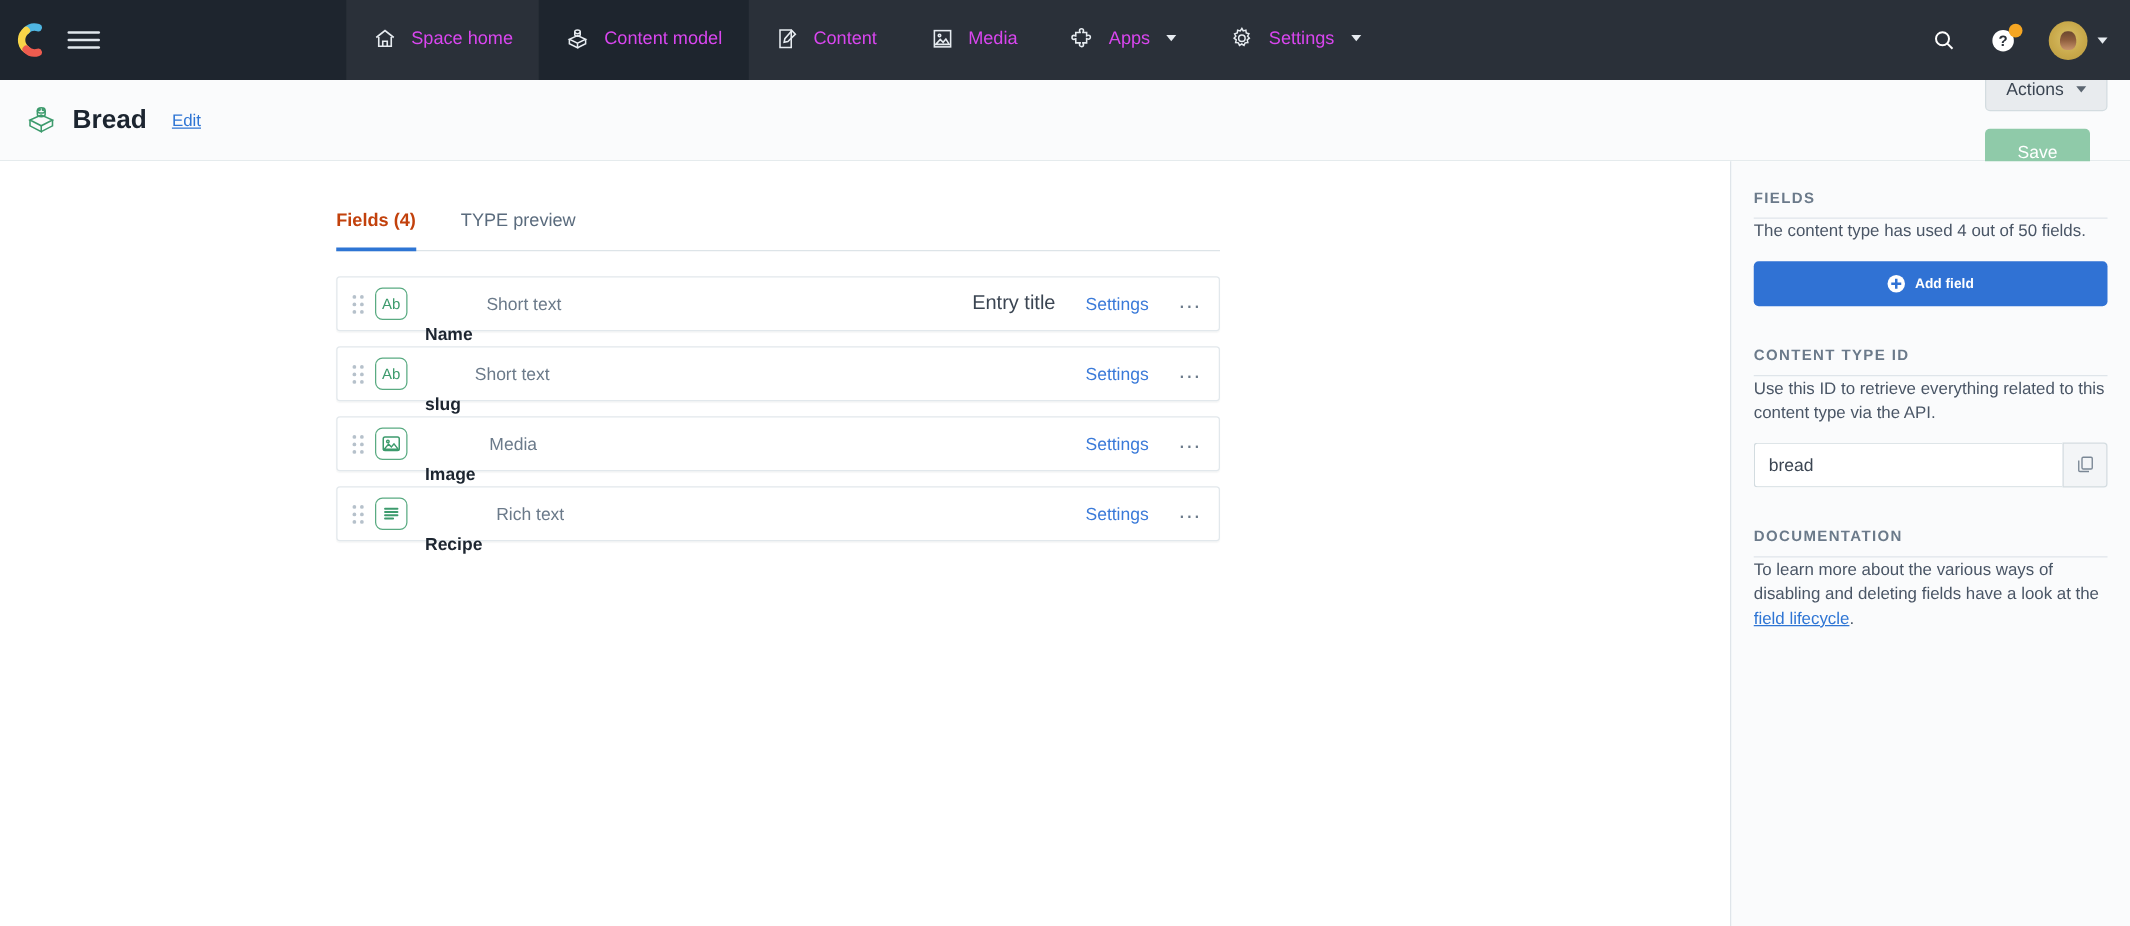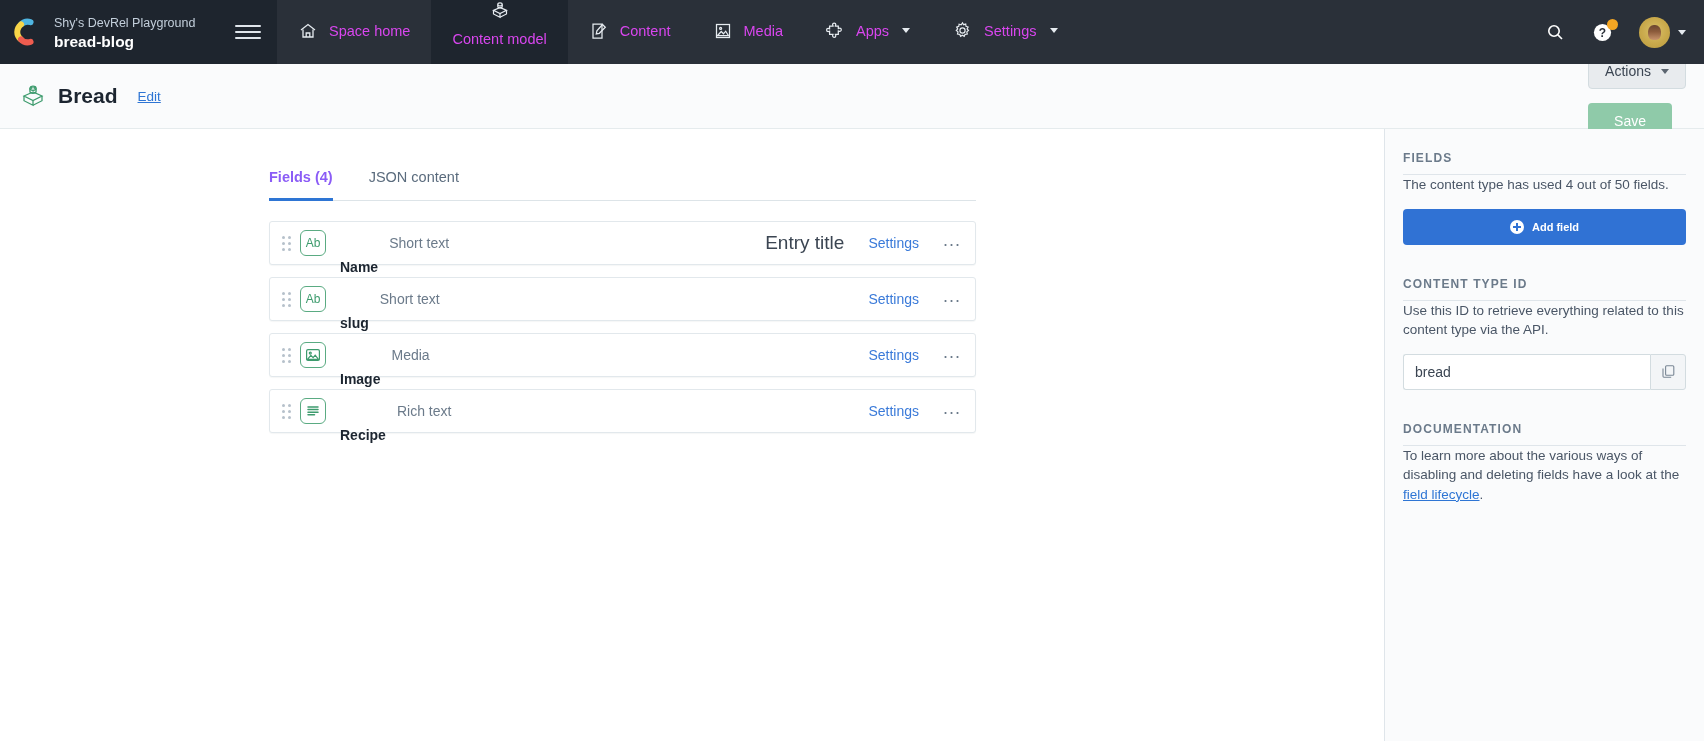--- a/index.html
+++ b/index.html
@@ -39,21 +39,21 @@
   }
   .hamburger span { display: block; height: 2px; background: #e0e6ec; border-radius: 1px; }
 
   .navitems { display: flex; align-items: stretch; }
   .navitem {
     display: flex; align-items: center; gap: 11px;
     padding: 0 21px; color: #d946ef; font-size: 14.5px;
     cursor: pointer; white-space: nowrap;
     border-bottom: 3px solid transparent;
   }
-  .navitem.active { background: #1e252e; flex-direction: column; }
+  .navitem.active { background: #1e252e; }
   .navitem svg { display: block; }
   .caret {
     width: 0; height: 0; margin-left: 2px;
     border-left: 4.5px solid transparent;
     border-right: 4.5px solid transparent;
     border-top: 5px solid #e6ebf0;
   }
 
   .nav-right {
     margin-left: auto; display: flex; align-items: center;
@@ -126,21 +126,21 @@
     display: flex; align-items: flex-end;
     border-bottom: 1px solid #dde4e8;
     height: 72px;
   }
   .tab {
     font-size: 14.5px; color: #5a6b7d; padding: 0 0 13px 0;
     margin-right: 36px; cursor: pointer;
     border-bottom: 3px solid transparent; margin-bottom: -1px;
   }
   .tab.active {
-    color: #8b5cf6; font-weight: bold;
+    color: #c2410c; font-weight: bold;
     border-bottom-color: #2e75d4;
   }
 
   .fieldlist { margin-left: 269px; width: 707px; padding-top: 20px; }
   .fieldrow {
     height: 44px; background: #ffffff;
     border: 1px solid #e2e8ec; border-radius: 3px;
     display: flex; align-items: center;
     margin-bottom: 12px;
     padding: 0 14px 0 8px;
@@ -162,21 +162,21 @@
     color: #3d9b6d;
   }
   .ftype-icon .ab { font-size: 12px; color: #3d9b6d; font-family: "Liberation Sans", sans-serif; }
   .fname {
     font-size: 14px; font-weight: bold; color: #1c2530; margin-left: 14px; margin-top: 48px;
   }
   .ftype {
     font-size: 14px; color: #6b7a8a; margin-left: 11px;
   }
   .frow-right { margin-left: auto; display: flex; align-items: center; gap: 24px; }
-  .entry-title { font-size: 19px; color: #3b4552; }
+  .entry-title { font-size: 16px; color: #3b4552; }
   .settings-link { font-size: 14px; color: #3a7ad9; cursor: pointer; }
   .dots {
     font-size: 18px; color: #6b7a8a; cursor: pointer; letter-spacing: 1px;
     line-height: 10px; padding-bottom: 6px;
   }
 
   
   .sidebar {
     width: 320px; flex: 0 0 320px;
     background: #fafbfc;
@@ -231,24 +231,20 @@
 
 <div class="topnav">
 
   <div class="brand">
     <span class="brand-logo">
       <svg width="28" height="28" viewBox="0 0 28 28">
         <path d="M9.2 8.6a6.4 6.4 0 0 1 6.5-1.6 3 3 0 0 0 1.7-5.8 12.4 12.4 0 0 0-12.6 3.2 3 3 0 1 0 4.4 4.2z" fill="#4fb5e1"></path>
         <path d="M9.2 19.4a6.4 6.4 0 0 1 0-10.8 3 3 0 0 0-4.4-4.2 12.4 12.4 0 0 0 0 19.2 3 3 0 1 0 4.4-4.2z" fill="#f8d548"></path>
         <path d="M15.7 21a6.4 6.4 0 0 1-6.5-1.6 3 3 0 1 0-4.4 4.2 12.4 12.4 0 0 0 12.6 3.2 3 3 0 0 0-1.7-5.8z" fill="#ee5c4f"></path>
       </svg>
-    </span>
-    <span class="brand-text">
-      <span class="brand-org">Shy's DevRel Playground</span><br>
-      <span class="brand-space">bread-blog</span>
     </span>
     <span class="hamburger">
       <span></span>
       <span></span>
       <span></span>
     </span>
   </div>
 
   <div class="navitems">
 
@@ -366,21 +362,21 @@
     <button class="btn btn-save">Save</button>
   </div>
 </div>
 
 <div class="body">
 
   <div class="main">
 
     <div class="tabs">
       <div class="tab active">Fields (4)</div>
-      <div class="tab">JSON content</div>
+      <div class="tab">TYPE preview</div>
     </div>
 
     <div class="fieldlist">
 
       <div class="fieldrow">
         <span class="drag-handle">
           <i></i>
             <i></i>
           <i></i>
             <i></i>

